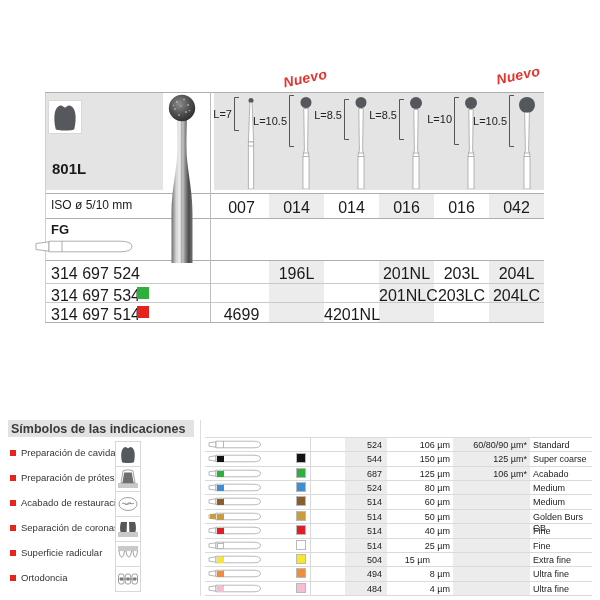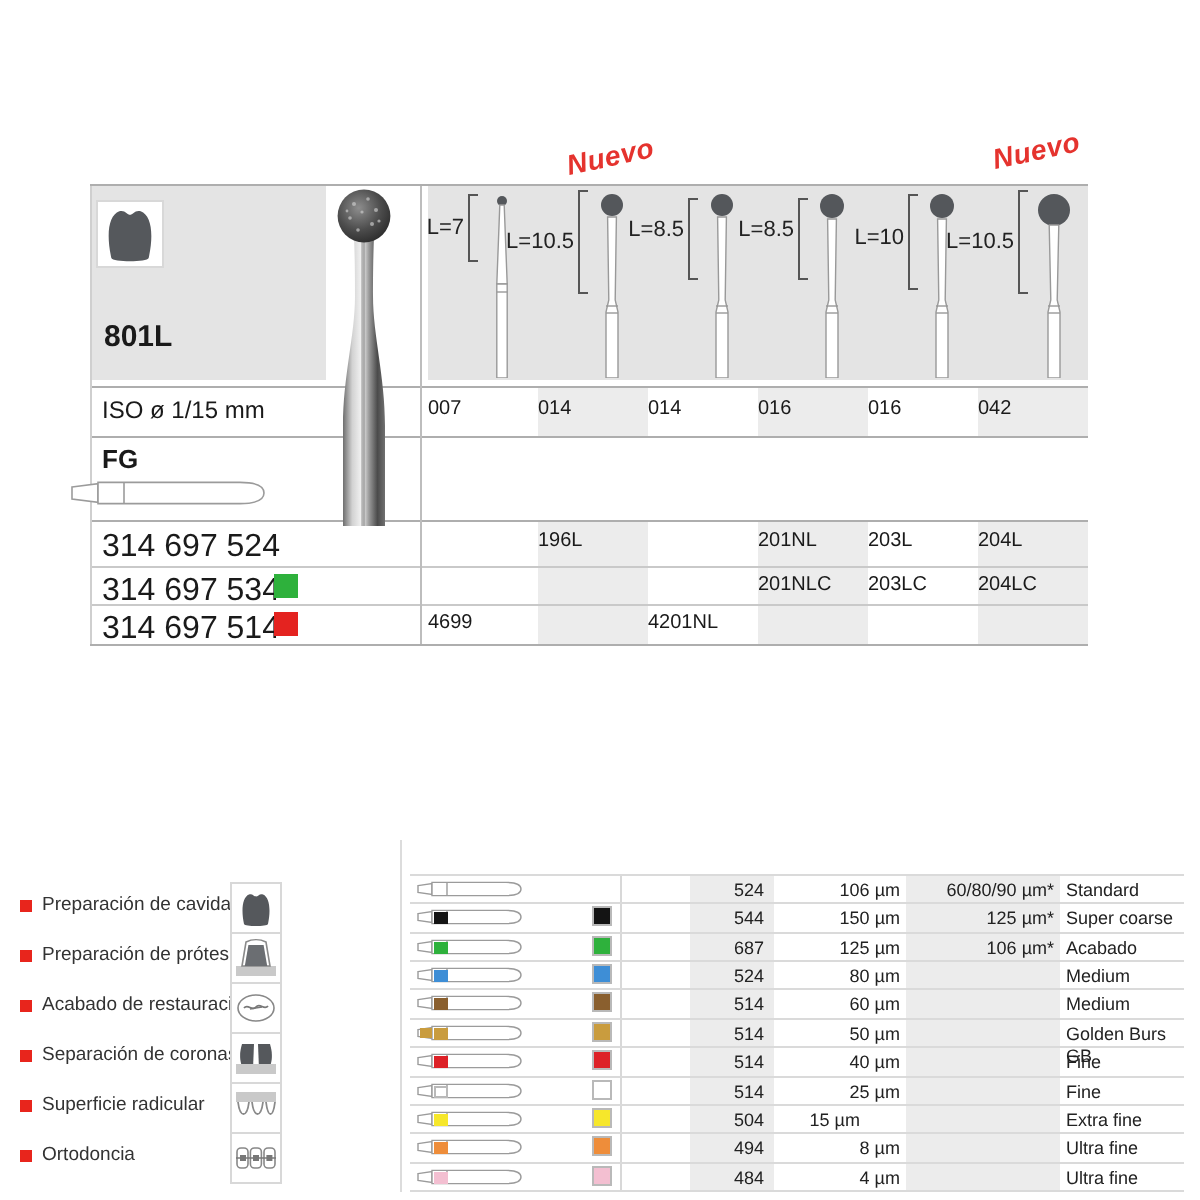--- a/index.html
+++ b/index.html
@@ -10,21 +10,21 @@
   .hline.lt{background:#c9c9c9;}
   .vline{position:absolute;width:1px;background:#bdbdbd;}
   .graybox{position:absolute;background:#e4e4e4;}
   .cellgray{position:absolute;background:#ececec;}
   .nuevo{position:absolute;color:#e5332e;font-weight:bold;font-style:italic;font-size:14px;
          transform:rotate(-12deg);letter-spacing:.3px;}
   .prod{position:absolute;font-weight:bold;font-size:15px;}
   .rowlabel{position:absolute;font-size:12px;}
   .fg{position:absolute;font-weight:bold;font-size:13px;}
   .codelabel{position:absolute;font-size:16px;}
-  .tcell{position:absolute;width:55px;font-size:10px;text-align:left;}
+  .tcell{position:absolute;width:55px;font-size:16px;text-align:center;}
   .llabel{position:absolute;width:40px;font-size:11px;text-align:right;color:#222;}
   .tswatch{position:absolute;width:12px;height:12px;}
   .iconbox{position:absolute;background:#fff;border:1px solid #d8d8d8;}
   .sec-title{position:absolute;background:#e2e2e2;font-weight:bold;font-size:12.5px;color:#3a3a3a;
              padding:2px 0 1px 3px;box-sizing:border-box;}
   .sym-label{position:absolute;font-size:9.5px;color:#333;}
   .bullet{position:absolute;width:6px;height:6px;background:#e8251c;}
   .grow-text{position:absolute;font-size:9px;color:#222;line-height:11px;}
   .right{text-align:right;}
   .gswatch{position:absolute;width:10px;height:10px;border:1px solid #b9b9b9;box-sizing:border-box;}
@@ -158,21 +158,21 @@
   <svg class="abs" style="left:509px;top:95px" width="6" height="52">
       <path d="M5,0.5 H0.5 V51.5 H5" fill="none" stroke="#555" stroke-width="1"></path>
     </svg>
   <svg class="abs" style="left:518px;top:96px" width="18" height="93" viewBox="0 0 18 93">
     <circle cx="9" cy="9" r="8" fill="#54575b"></circle>
     <path d="M6.6,16.5 L7.4,54 L6,60 L6,93 L12,93 L12,60 L10.6,54 L11.4,16.5 Z" fill="#fff" stroke="#999" stroke-width="0.7"></path>
     <line x1="6" y1="57" x2="12" y2="57" stroke="#999" stroke-width="0.7"></line>
     <line x1="6" y1="60.5" x2="12" y2="60.5" stroke="#999" stroke-width="0.7"></line>
   </svg>
 
-  <div class="rowlabel" style="left:51px;top:198px">ISO ø 1/15 mm</div>
+  <div class="rowlabel" style="left:51px;top:198px">ISO ø 5/10 mm</div>
   <div class="tcell" style="left:214px;top:199px">007</div>
   <div class="tcell" style="left:269px;top:199px">014</div>
   <div class="tcell" style="left:324px;top:199px">014</div>
   <div class="tcell" style="left:379px;top:199px">016</div>
   <div class="tcell" style="left:434px;top:199px">016</div>
   <div class="tcell" style="left:489px;top:199px">042</div>
 
   <div class="fg" style="left:51px;top:222px">FG</div>
   <svg class="abs" style="left:34px;top:238px" width="102" height="17" viewBox="0 0 102 17">
     <path d="M2,5.5 L15,3.8 L15,13.2 L2,11.5 Z" fill="#fff" stroke="#9b9b9b" stroke-width="0.8"></path>
@@ -201,20 +201,21 @@
   <div class="tcell" style="left:434px;top:287px">203LC</div>
   <div class="tcell" style="left:489px;top:287px">204LC</div>
 
   <div class="tcell" style="left:214px;top:306px">4699</div>
   <div class="tcell" style="left:269px;top:306px"></div>
   <div class="tcell" style="left:324px;top:306px">4201NL</div>
   <div class="tcell" style="left:379px;top:306px"></div>
   <div class="tcell" style="left:434px;top:306px"></div>
   <div class="tcell" style="left:489px;top:306px"></div>
 
+  <div class="sec-title" style="left:8px;top:420px;width:186px;height:17px">Símbolos de las indicaciones</div>
   <div class="vline" style="left:200px;top:420px;height:176px;background:#dcdcdc"></div>
 
   <div class="bullet" style="left:10px;top:450px"></div>
   <div class="sym-label" style="left:21px;top:447px">Preparación de cavidades</div>
   <div class="iconbox" style="left:115px;top:441px;width:24px;height:24px">
     <svg width="24" height="24" viewBox="0 0 24 24">
         <path d="M6,20 C4.5,13 5.2,6.5 8.5,5.2 C10.2,4.6 11,6.2 12,6.2 C13,6.2 13.8,4.6 15.5,5.2 C18.8,6.5 19.5,13 18,20 C17.6,21.4 6.4,21.4 6,20 Z" fill="#55585c"></path>
       </svg>
   </div>
 

